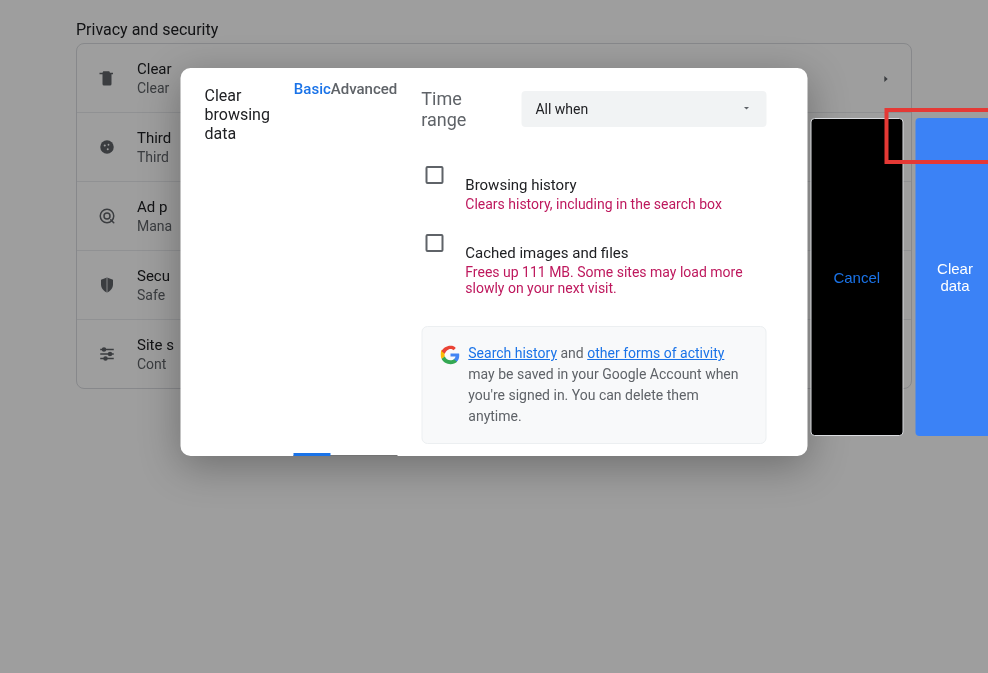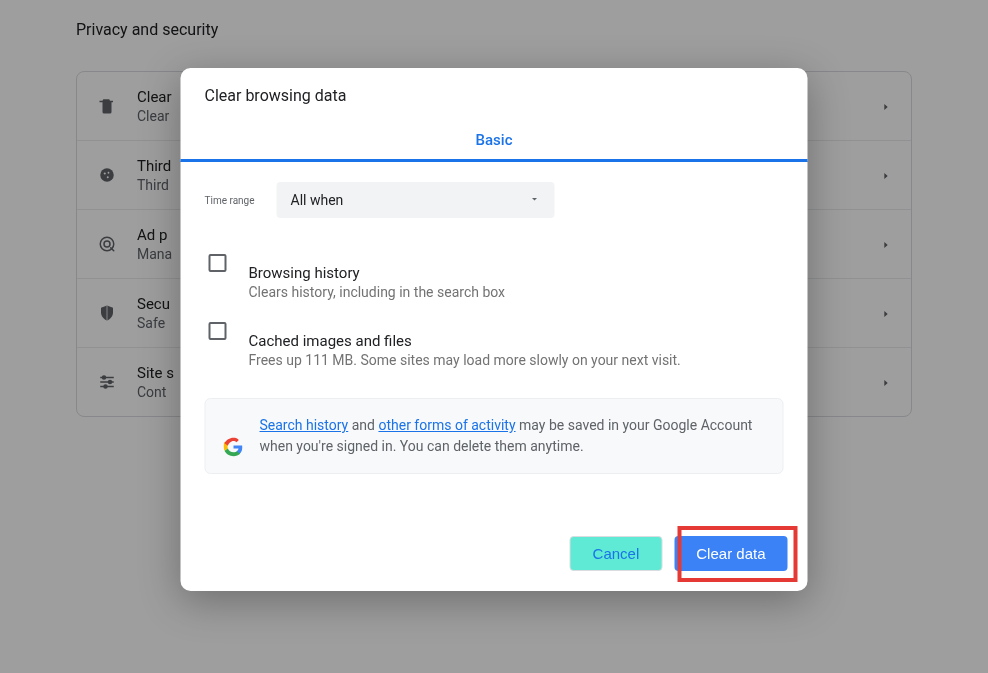--- a/index.html
+++ b/index.html
@@ -17,21 +17,21 @@
       background: rgba(0,0,0,0.38);
       z-index: 10;
     }
     .page {
       padding: 20px 76px;
       color: #202124;
     }
     .section-title {
       font-size: 16px;
       color: #202124;
-      margin-bottom: 32px;
+      margin-bottom: 4px;
       font-weight: 400;
     }
     .card {
       border: 1px solid #dadce0;
       border-radius: 8px;
       background: #fff;
     }
     .row {
       display: flex;
       align-items: center;
@@ -59,21 +59,21 @@
       position: absolute;
       top: 68px;
       left: 50%;
       transform: translateX(-50%);
       width: 627px;
       background: #fff;
       border-radius: 10px;
       box-shadow: 0 10px 40px rgba(0,0,0,0.3);
       z-index: 20;
       display: flex;
-      flex-direction: column;
+      flex-direction: row;
     }
     .dialog-title {
       font-size: 16px;
       color: #202124;
       padding: 18px 24px 14px;
     }
     .tabs {
       display: flex;
       border-bottom: 1px solid #737373;
     }
@@ -100,21 +100,21 @@
     }
     .dialog-body {
       padding: 20px 24px 12px;
     }
     .time-row {
       display: flex;
       align-items: center;
       gap: 22px;
       margin-bottom: 24px;
     }
-    .time-label { font-size: 10px; color: #5f6368; text-align: right; }
+    .time-label { font-size: 18px; color: #5f6368; }
     .select {
       background: #f1f3f4;
       border-radius: 4px;
       padding: 10px 14px;
       display: flex;
       align-items: center;
       justify-content: space-between;
       width: 278px;
       cursor: pointer;
       font-size: 14px;
@@ -140,42 +140,41 @@
       cursor: pointer;
     }
     .checkbox.checked {
       background: #1a73e8;
       border-color: #1a73e8;
     }
     .checkbox.checked svg { display: block; }
     .checkbox svg { display: none; }
     .check-text { flex: 1; }
     .check-title { font-size: 15px; color: #202124; margin-top: 12px; }
-    .check-sub { font-size: 14px; color: #737373; margin-top: 2px; }
+    .check-sub { font-size: 14px; color: #be185d; margin-top: 2px; }
     .redbox {
       position: absolute;
       border: 4px solid #e53935;
       pointer-events: none;
     }
     .redbox-a {
       top: -6px; left: -14px;
       width: 272px; height: 76px;
     }
     .info-card {
       background: #f8f9fa;
       border: 1px solid #eceff1;
       border-radius: 6px;
       padding: 16px 18px;
       display: flex;
-      gap: 16px;
+      gap: 8px;
       margin-top: 20px;
       font-size: 14px;
       color: #5f6368;
       line-height: 1.5;
-      align-items: flex-end;
     }
     .info-card a { color: #1a73e8; text-decoration: underline; }
     .g-logo {
       width: 20px; height: 20px;
       flex-shrink: 0;
       margin-top: 2px;
     }
     .dialog-footer {
       display: flex;
       justify-content: flex-end;
@@ -185,21 +184,21 @@
     }
     .btn {
       padding: 8px 22px;
       border-radius: 4px;
       font-size: 15px;
       font-weight: 500;
       cursor: pointer;
       border: none;
     }
     .btn-cancel {
-      background: #5eead4;
+      background: #000000;
       color: #1a73e8;
       border: 1px solid #dadce0;
     }
     .btn-primary {
       background: #3b82f6;
       color: #fff;
     }
     .redbox-b {
       top: 40px; right: 10px;
       width: 120px; height: 56px;
@@ -308,20 +307,21 @@
   </div>
 </div>
 
 <div class="backdrop"></div>
 
 <div class="dialog">
   <div class="dialog-title">Clear browsing data</div>
 
   <div class="tabs">
     <div class="tab active">Basic</div>
+    <div class="tab">Advanced</div>
   </div>
 
   <div class="dialog-body">
     <div class="time-row">
       <span class="time-label">Time range</span>
       <div class="select">
         <span>All when</span>
         <span class="select-arrow">
           <svg width="12" height="12" viewBox="0 0 24 24" fill="currentColor">
               <path d="M7 10l5 5 5-5z"></path>

